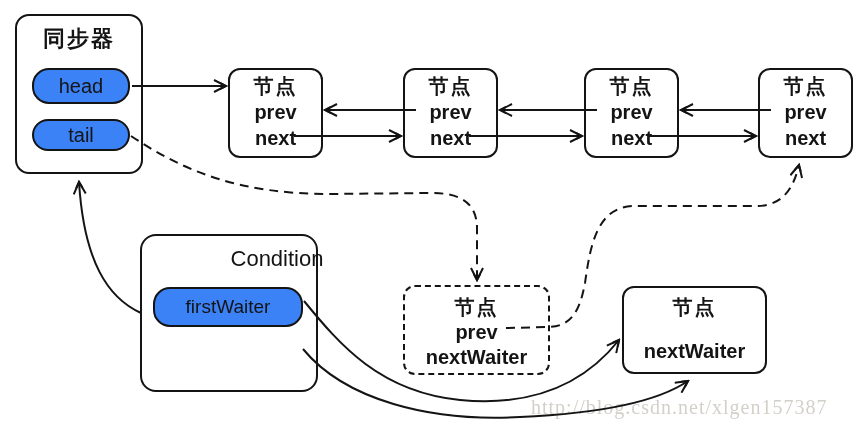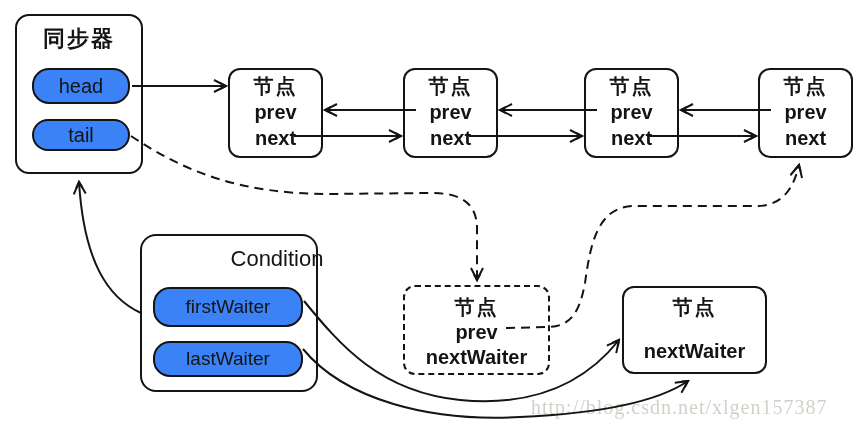--- a/index.html
+++ b/index.html
@@ -118,23 +118,20 @@
     <span class="nfield">prev</span>
     <span class="nfield">next</span>
   </div>
 
   <div class="box cond">
     <div class="cond-title">Condition</div>
   </div>
   <div class="field fw-f">
     <span>firstWaiter</span>
   </div>
-  <div class="field lw-f">
-    <span>lastWaiter</span>
-  </div>
 
   <div class="box dashedbox wnode">
     <span class="ntitle">节点</span>
     <span class="nfield">prev</span>
     <span class="nfield">nextWaiter</span>
   </div>
 
   <div class="box lwnode">
     <span class="ntitle">节点</span>
     <span class="nfield">nextWaiter</span>

